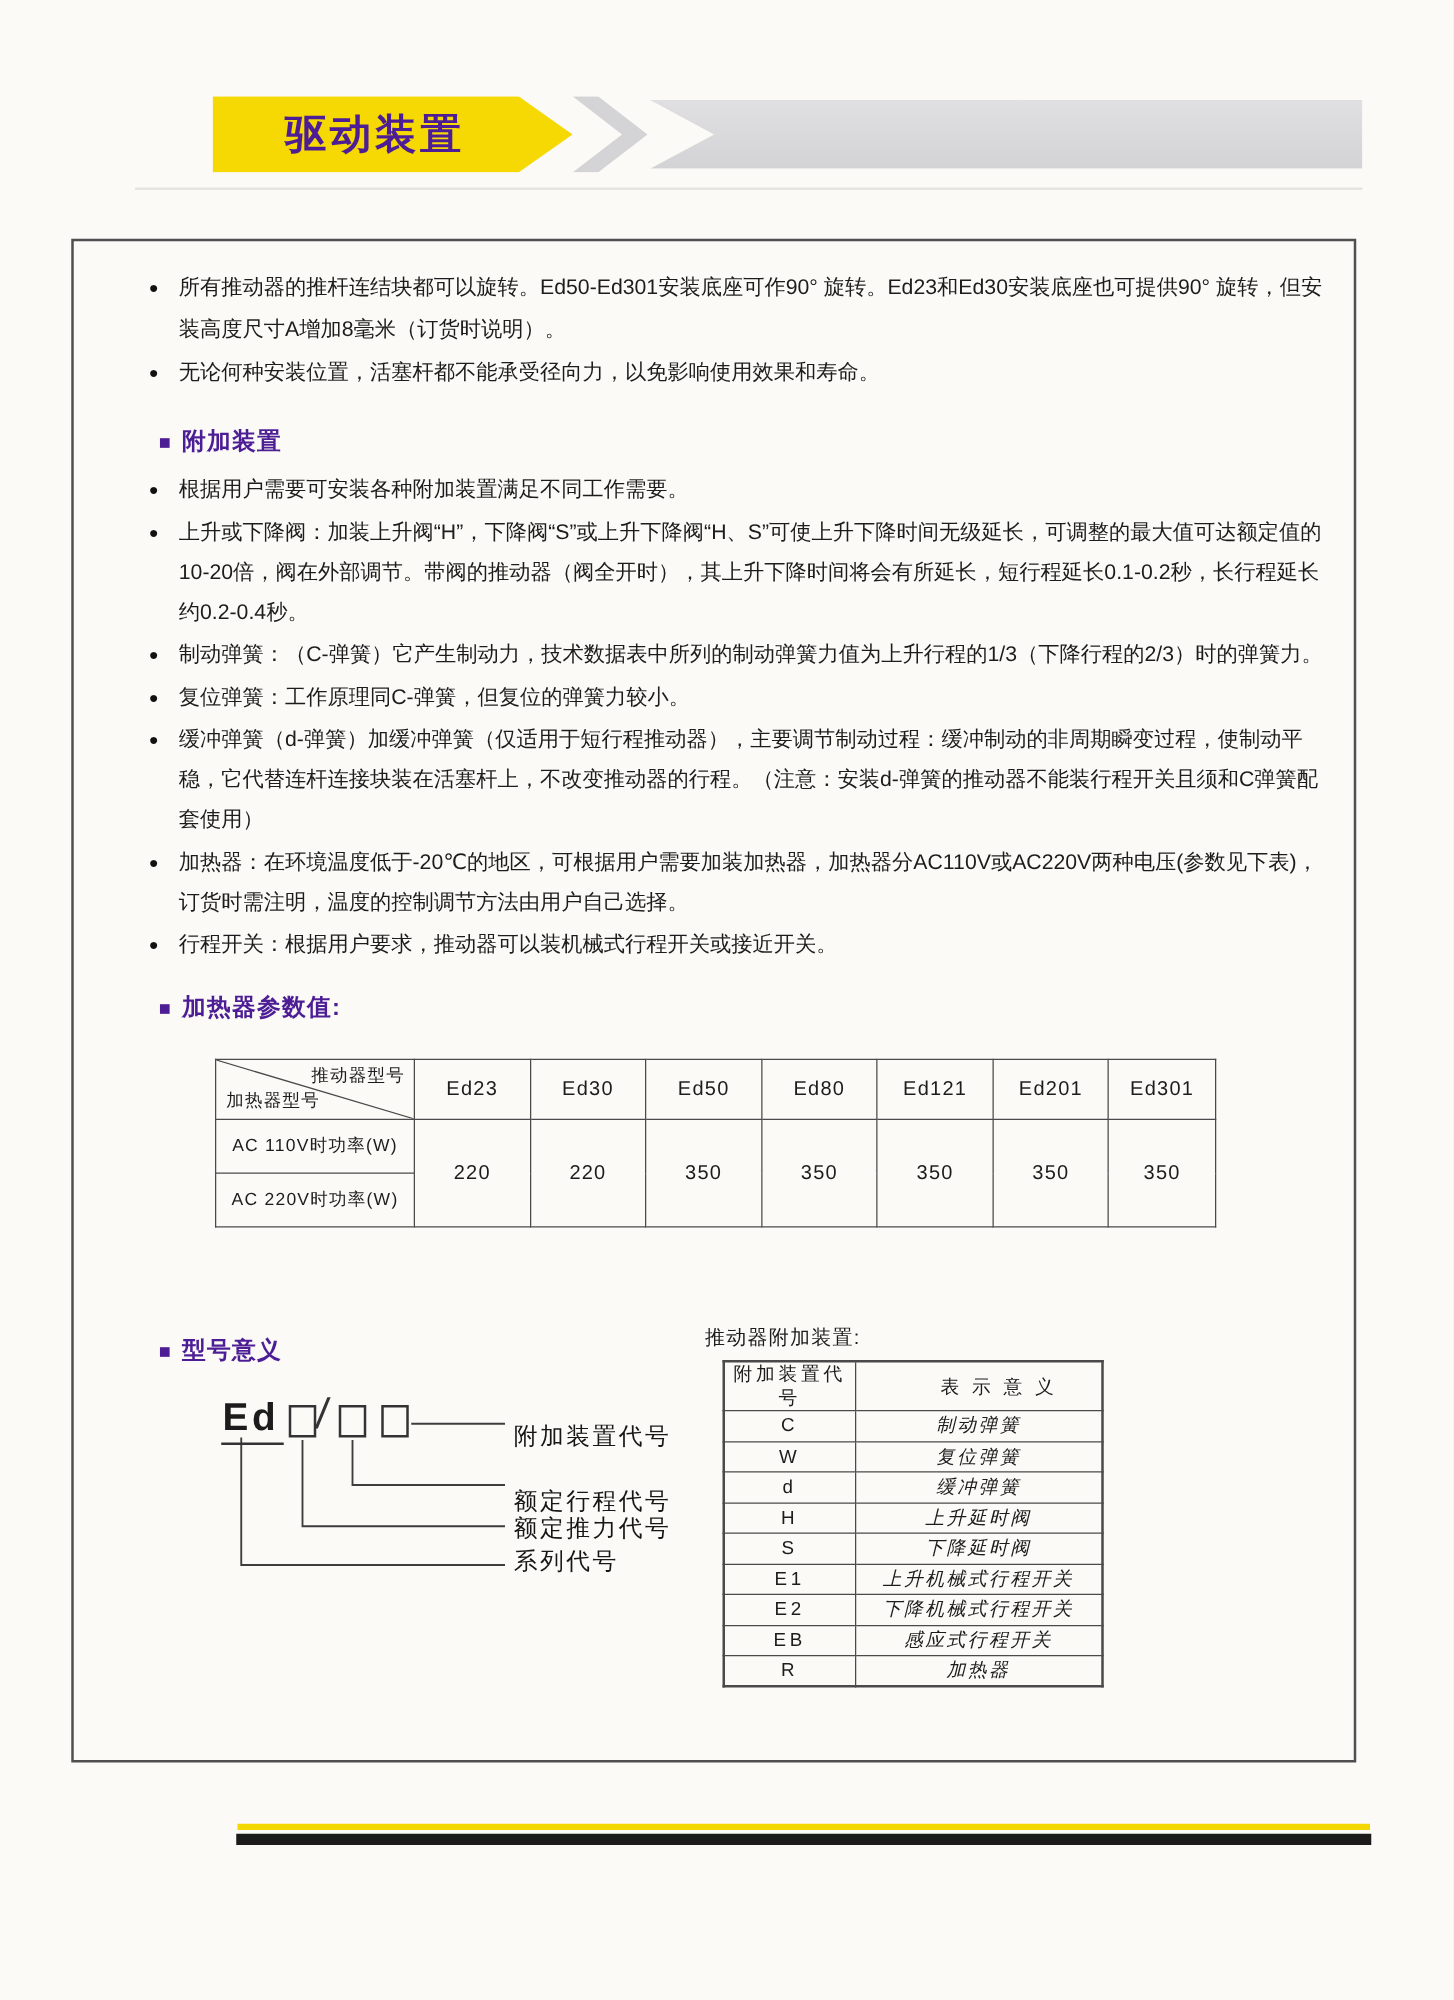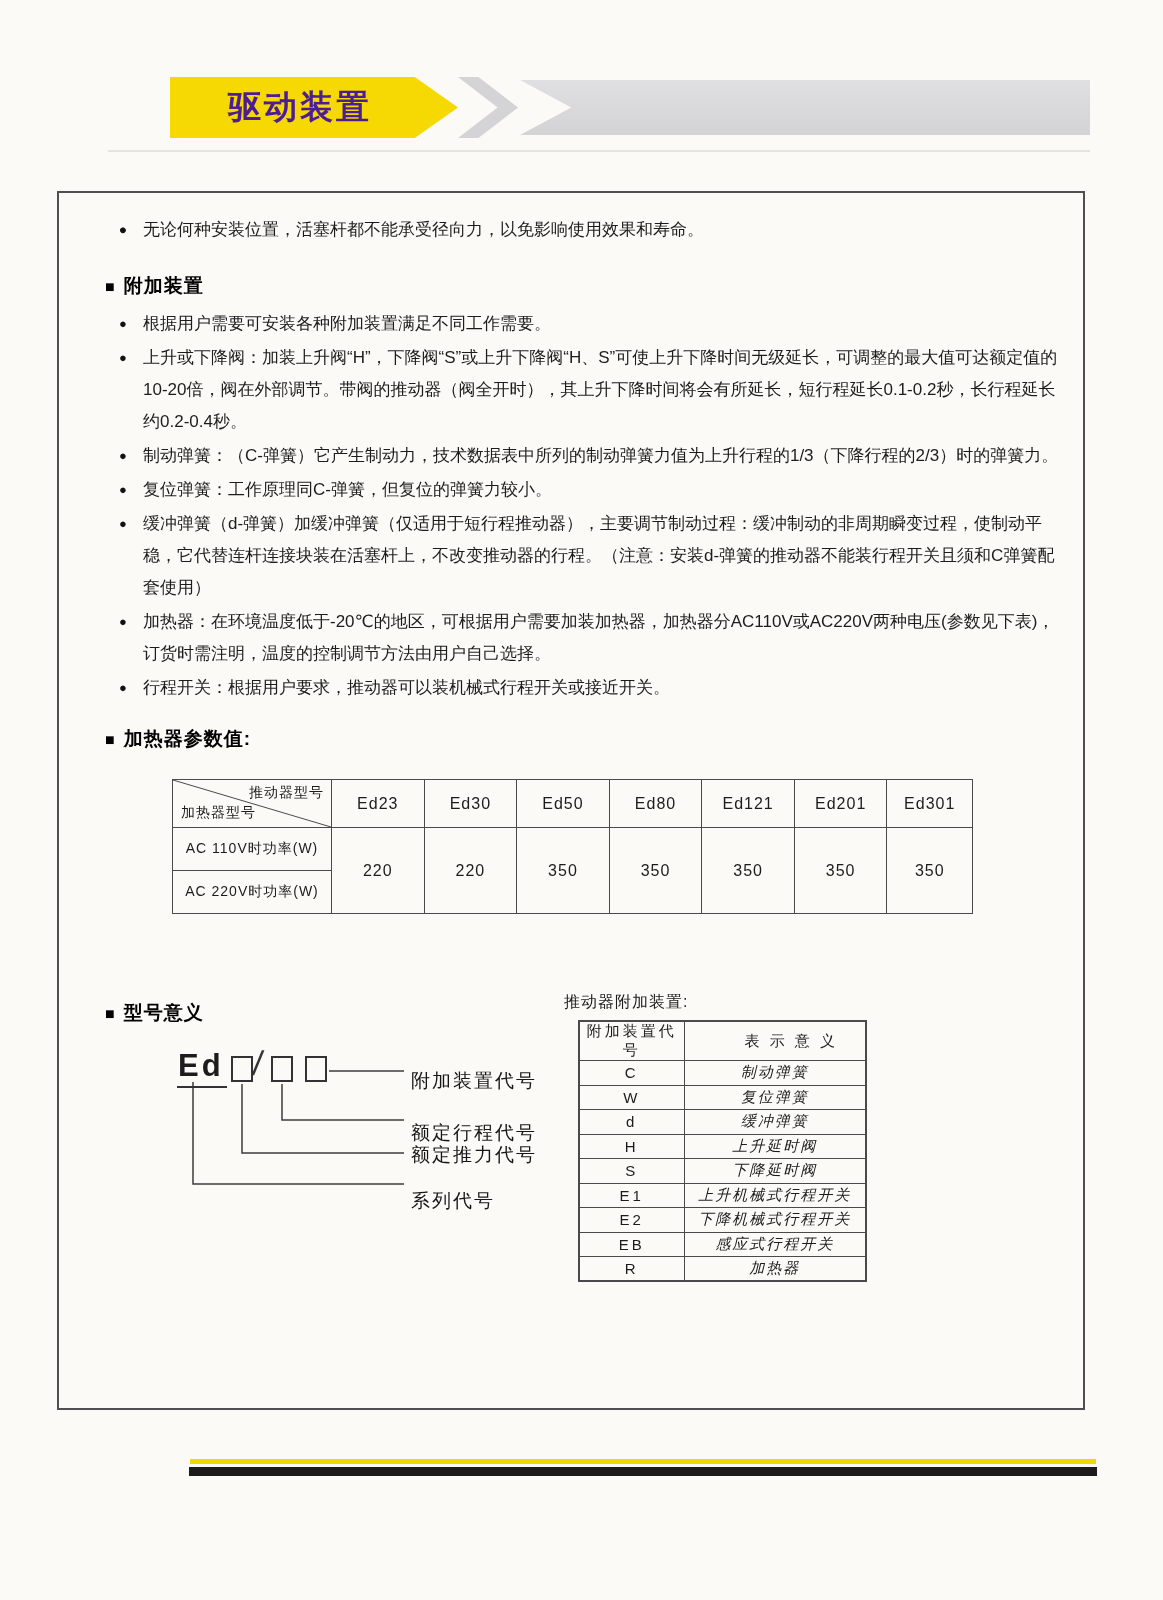--- a/index.html
+++ b/index.html
@@ -44,21 +44,21 @@
   ul.bullets li {
     position:relative; margin-left:60px; margin-right:18px;
     padding-left:24px; font-size:17px; line-height:34px;
   }
   ul.bullets.addons li { line-height:32px; margin-bottom:2px; }
   ul.bullets li .dot {
     position:absolute; left:0; top:0; font-size:13px; color:#111;
   }
   ul.intro { margin-top:20px; }
   h3.sec {
-    font-size:19px; font-weight:bold; color:#000000; margin-left:46px;
+    font-size:19px; font-weight:bold; color:#4c1d95; margin-left:68px;
     line-height:26px; letter-spacing:1px;
   }
   h3.sec .sq { font-size:16px; margin-right:8px; }
   .sec-addons { margin-top:26px; }
   ul.addons { margin-top:8px; }
   .sec-heater { margin-top:22px; }
   
   table.heater {
     border-collapse:collapse; table-layout:fixed;
     margin:26px 0 0 113px; width:801px;
@@ -83,21 +83,21 @@
     position:absolute; left:118px; top:56px; font-size:31px; font-weight:bold;
     letter-spacing:3px; border-bottom:2px solid #333; padding:0 3px 2px 1px;
   }
   .mbox {
     position:absolute; top:64px; width:22px; height:26px;
     border:2px solid #333; background:transparent;
   }
   .b1 { left:172px; } .b2 { left:212px; } .b3 { left:246px; }
   .slash { position:absolute; left:194px; top:52px; font-size:34px; font-weight:300; color:#333; transform:skewX(-8deg); }
   .dlabel { position:absolute; left:352px; font-size:19px; letter-spacing:2px; color:#161616; }
-  .dl0 { top:76px; } .dl1 { top:128px;text-align:center; } .dl2 { top:150px; } .dl3 { top:196px; }
+  .dl0 { top:76px; } .dl1 { top:128px;text-align:center; } .dl2 { top:150px; } .dl3 { top:176px; }
   
   .addon-block { position:absolute; left:505px; top:0; }
   .addon-title { font-size:16px; letter-spacing:1px; margin-bottom:7px; }
   table.addon { border-collapse:collapse; table-layout:fixed; width:287px; margin-left:14px; }
   table.addon td {
     border:1px solid #4a4a4a; height:24.5px; text-align:center;
     vertical-align:middle; font-size:15px; color:#1c1c1c;
   }
   table.addon { border:2px solid #4a4a4a; }
   table.addon td.code { letter-spacing:3px; }
@@ -115,21 +115,21 @@
   <div class="gray-bar"></div>
   <div class="chev c1"></div>
   <div class="banner-yellow">
     <span>驱动装置</span>
   </div>
   <div class="header-underline"></div>
 
   <main class="content-box">
 
     <ul class="bullets intro">
-      <li><span class="dot">●</span></li>
+      <li><span class="dot">●</span><span>所有推动器的推杆连结块都可以旋转。Ed50-Ed301安装底座可作90° 旋转。Ed23和Ed30安装底座也可提供90° 旋转，但安装高度尺寸A增加8毫米（订货时说明）。</span></li>
       <li><span class="dot">●</span><span>无论何种安装位置，活塞杆都不能承受径向力，以免影响使用效果和寿命。</span></li>
     </ul>
 
     <h3 class="sec sec-addons"><span class="sq">■</span><span>附加装置</span></h3>
 
     <ul class="bullets addons">
       <li><span class="dot">●</span><span>根据用户需要可安装各种附加装置满足不同工作需要。</span></li>
       <li><span class="dot">●</span><span>上升或下降阀：加装上升阀“H”，下降阀“S”或上升下降阀“H、S”可使上升下降时间无级延长，可调整的最大值可达额定值的10-20倍，阀在外部调节。带阀的推动器（阀全开时），其上升下降时间将会有所延长，短行程延长0.1-0.2秒，长行程延长约0.2-0.4秒。</span></li>
       <li><span class="dot">●</span><span>制动弹簧：（C-弹簧）它产生制动力，技术数据表中所列的制动弹簧力值为上升行程的1/3（下降行程的2/3）时的弹簧力。</span></li>
       <li><span class="dot">●</span><span>复位弹簧：工作原理同C-弹簧，但复位的弹簧力较小。</span></li>
@@ -196,21 +196,21 @@
         <span class="dlabel dl2">额定推力代号</span>
         <span class="dlabel dl3">系列代号</span>
       </div>
 
       <div class="addon-block">
         <div class="addon-title">推动器附加装置:</div>
         <table class="addon">
           <tbody>
               <tr class="h">
             <td style="width:105px;">附加装置代号</td>
-            <td style="width:182px;padding-left:33px;">表 示 意 义</td>
+            <td style="width:198px;padding-left:33px;">表 示 意 义</td>
           </tr>
           <tr>
                 <td class="code">C</td>
                 <td class="mean">制动弹簧</td>
               </tr>
           <tr>
                 <td class="code">W</td>
                 <td class="mean">复位弹簧</td>
               </tr>
           <tr>

